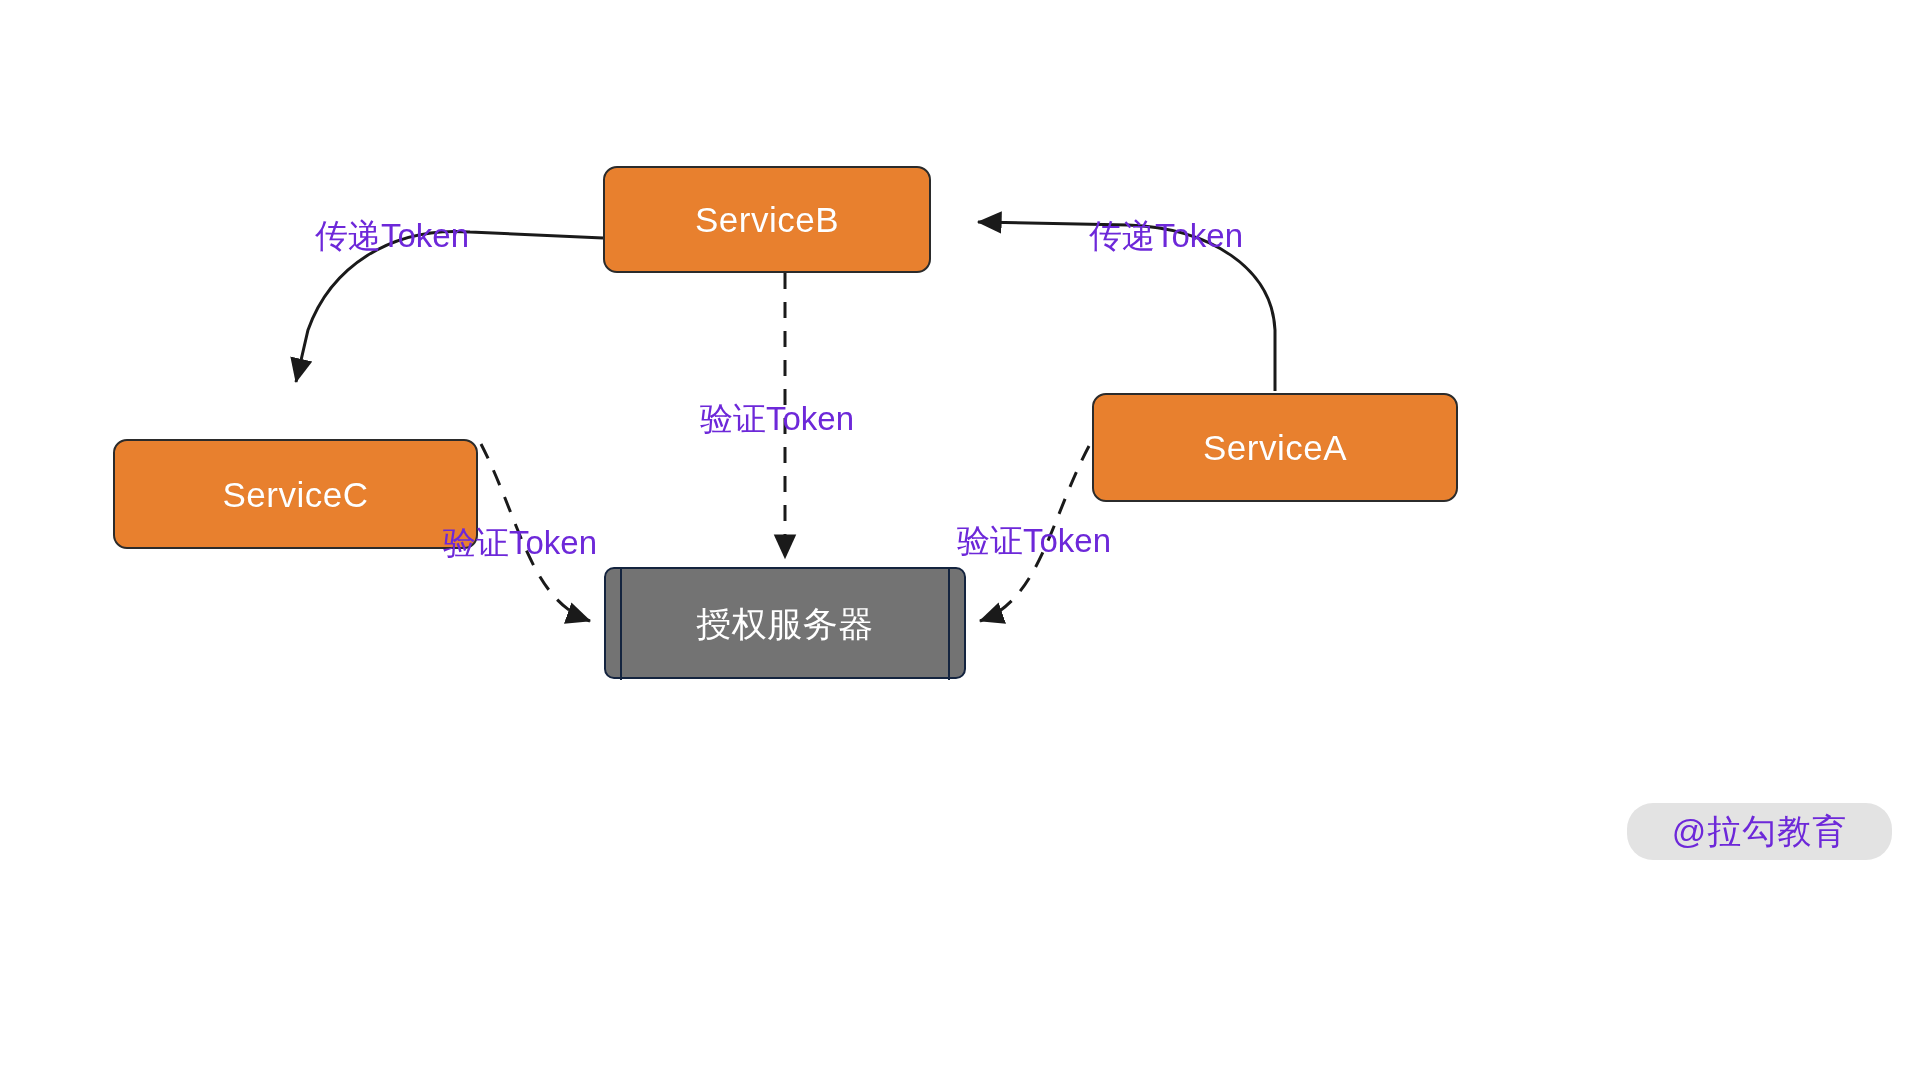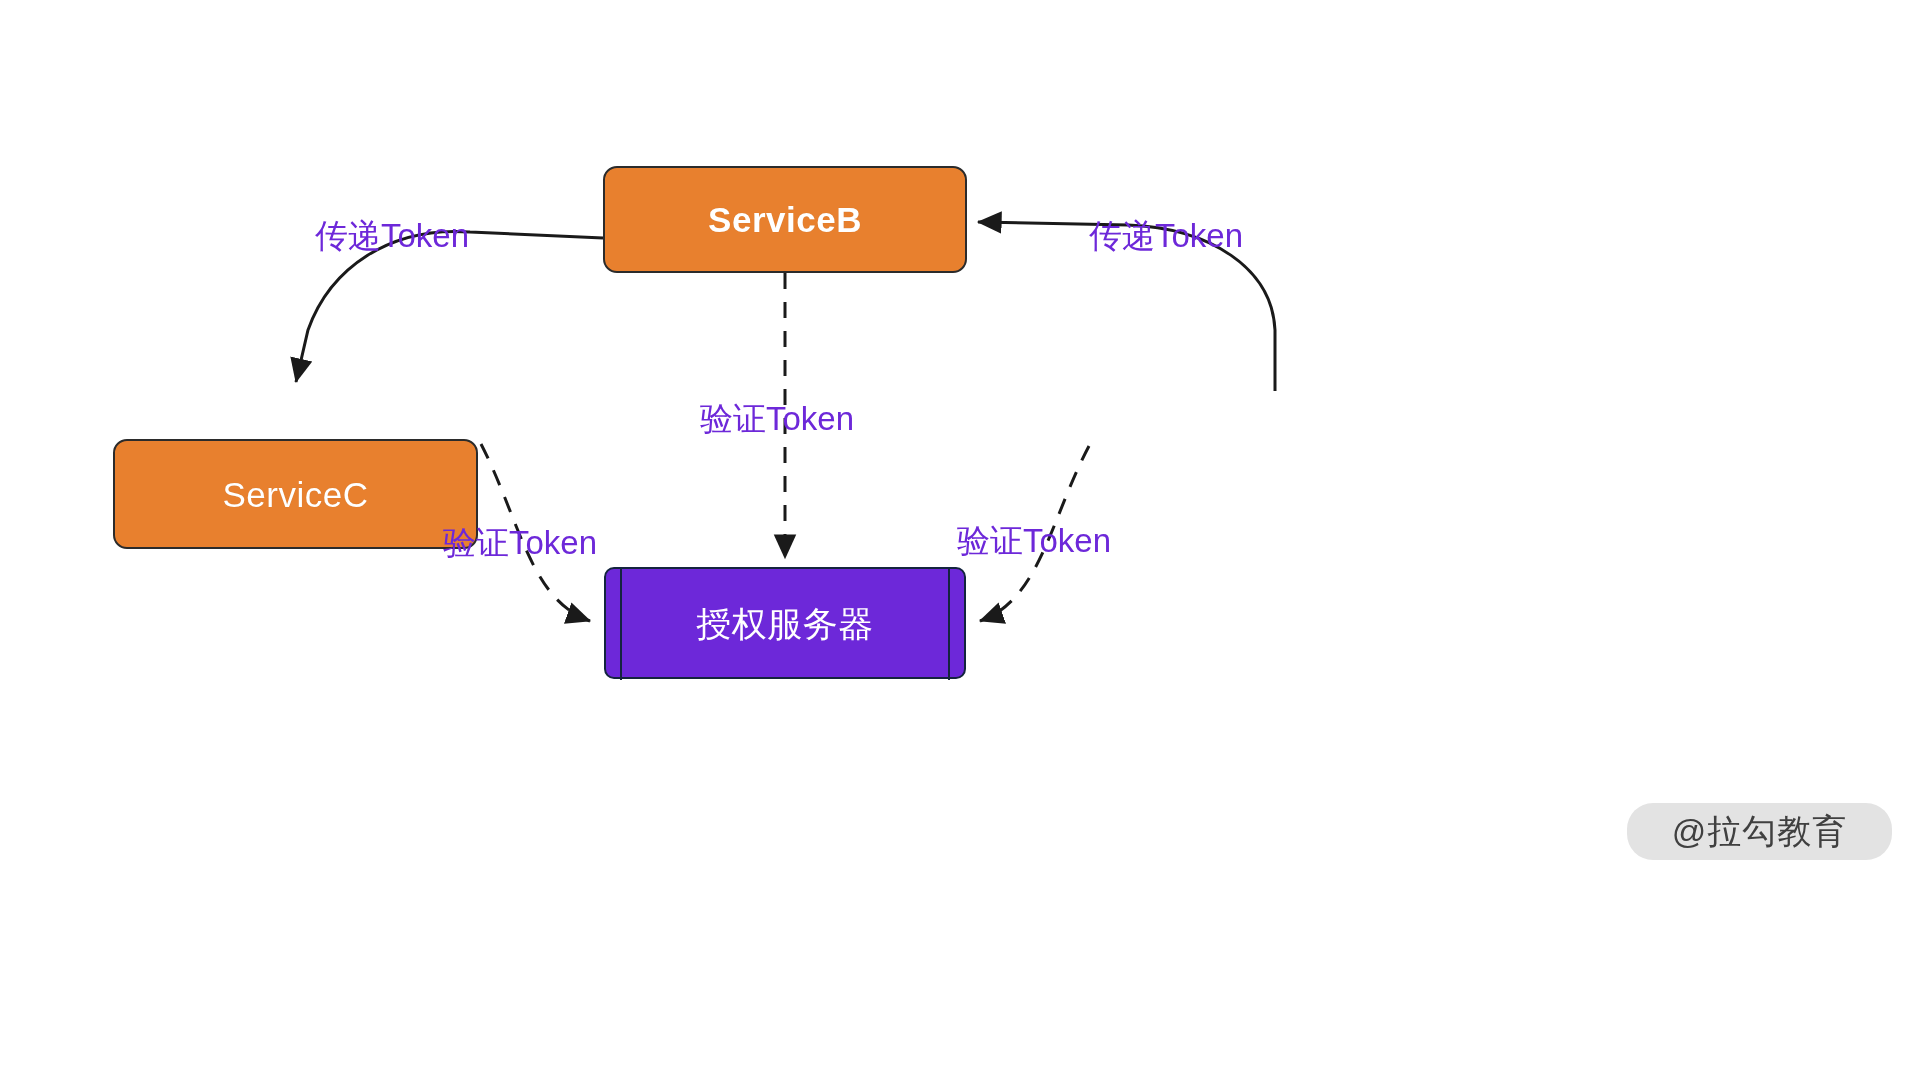--- a/index.html
+++ b/index.html
@@ -40,21 +40,21 @@
   }
   .node-service {
     background: #E8802E;
     border: 2.5px solid #2b2b2b;
     border-radius: 14px;
     font-size: 35px;
     font-weight: 400;
     text-shadow: 0 0 1px rgba(0,0,0,0.12);
   }
   .node-authserver {
-    background: #6d28d9;
+    background: #737373;
     border: 2.5px solid #14243f;
     border-radius: 10px;
     font-size: 35px;
     font-weight: 400;
   }
   
   .node-authserver::before,
   .node-authserver::after {
     content: "";
     position: absolute;
@@ -81,21 +81,21 @@
   }
 
   
   #watermark {
     position: absolute;
     display: flex;
     align-items: center;
     justify-content: center;
     background: #e3e3e3;
     border-radius: 26px;
-    color: #404040;
+    color: #6d28d9;
     font-size: 34px;
     letter-spacing: 1px;
     white-space: nowrap;
   }
 </style>
 </head>
 <body>
 
 <div id="stage">
 
@@ -113,28 +113,31 @@
 
     <path d="M 1275,391 L 1275,330 C 1272,268 1210,228 1128,225 L 978,222" fill="none" stroke="#1a1a1a" stroke-width="3" marker-end="url(#arrowSolid)"></path>
 
     <path d="M 785,273 L 785,558" fill="none" stroke="#1a1a1a" stroke-width="3" stroke-dasharray="16 13" marker-end="url(#arrowDash)"></path>
 
     <path d="M 481,444 C 520,520 530,600 590,621" fill="none" stroke="#1a1a1a" stroke-width="3" stroke-dasharray="16 13" marker-end="url(#arrowDash)"></path>
 
     <path d="M 1089,446 C 1050,520 1040,600 980,621" fill="none" stroke="#1a1a1a" stroke-width="3" stroke-dasharray="16 13" marker-end="url(#arrowDash)"></path>
   </svg>
 
-  <div class="node node-service" style="left:603px; top:166px; width:364px; height:107px;font-weight:bold;">
+  <div class="node node-service" style="left:603px; top:166px; width:328px; height:107px;">
     <span class="node-label">ServiceB</span>
   </div>
 
   <div class="node node-service" style="left:113px; top:391px; width:365px; height:110px;margin-top:48px;">
     <span class="node-label">ServiceC</span>
   </div>
 
+  <div class="node node-service" style="left:1092px; top:393px; width:366px; height:109px;">
+    <span class="node-label">ServiceA</span>
+  </div>
 
   <div class="node node-authserver" style="left:604px; top:567px; width:362px; height:112px;">
     <span class="node-label">授权服务器</span>
   </div>
 
   <div class="edge-label" style="left:315px; top:219px;">传递Token</div>
 
   <div class="edge-label" style="left:1089px; top:219px;">传递Token</div>
 
   <div class="edge-label" style="left:700px; top:402px;">验证Token</div>

